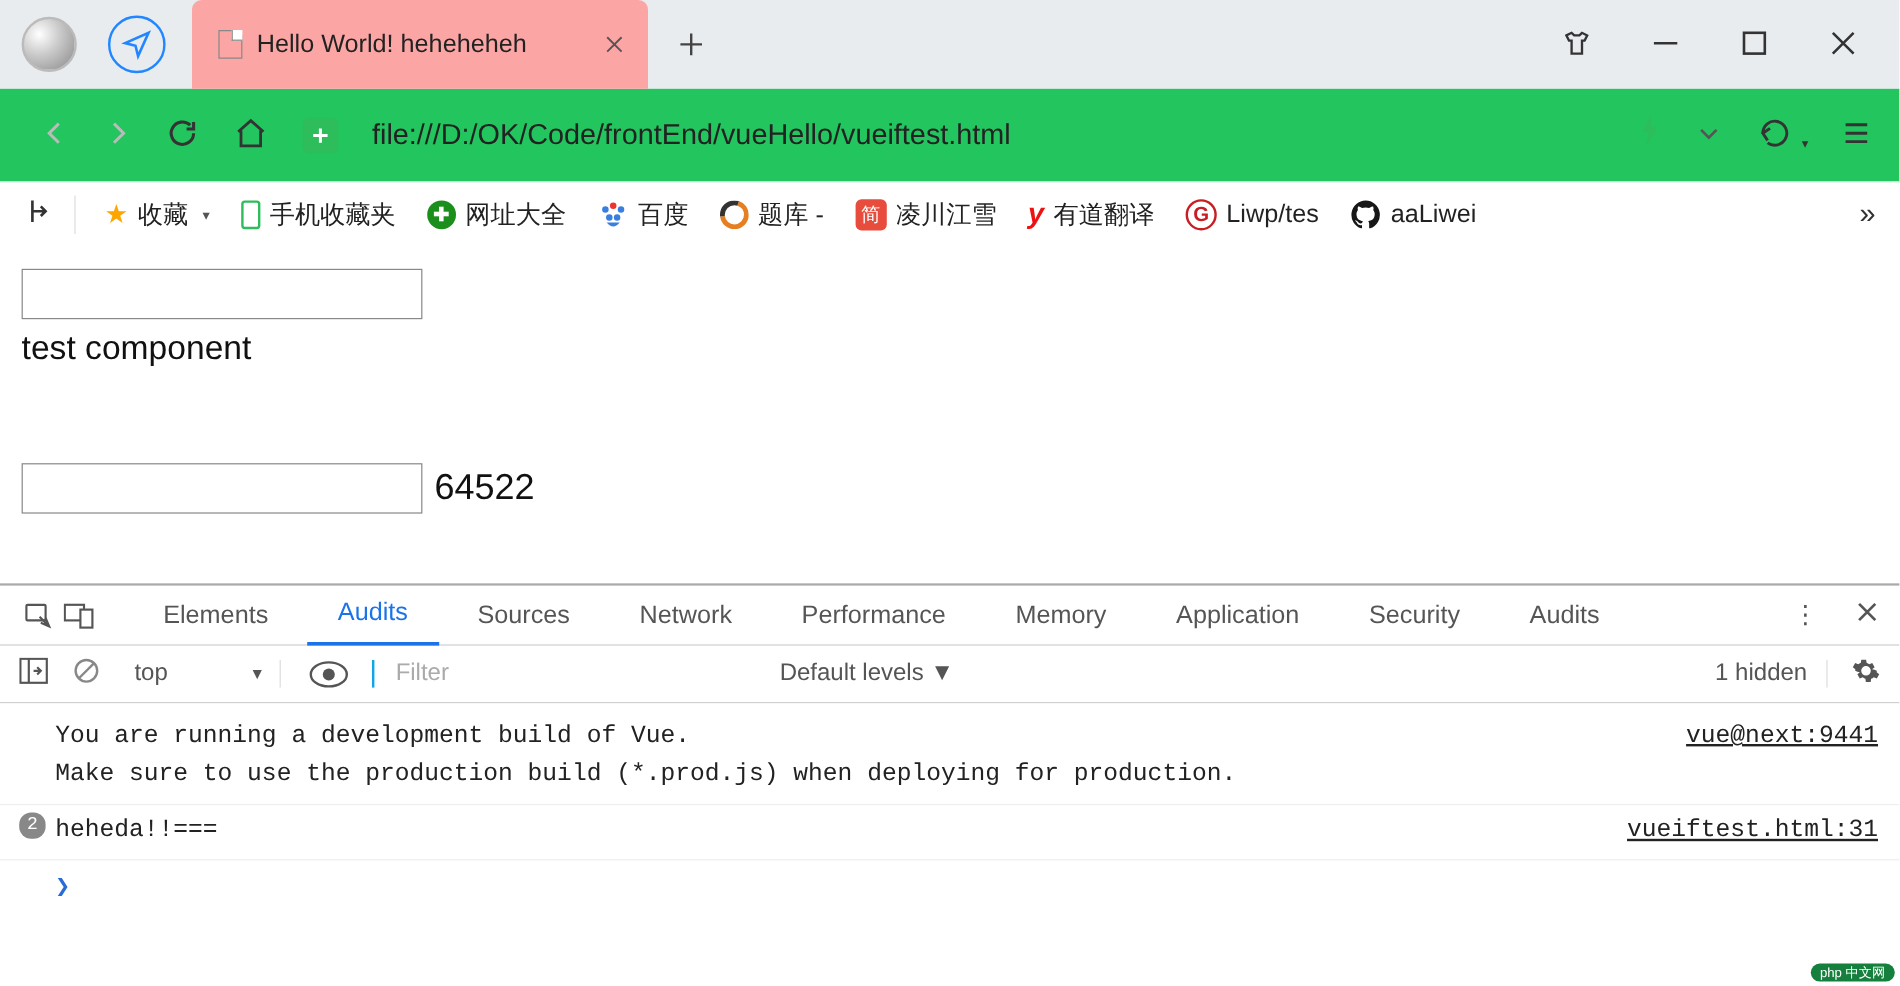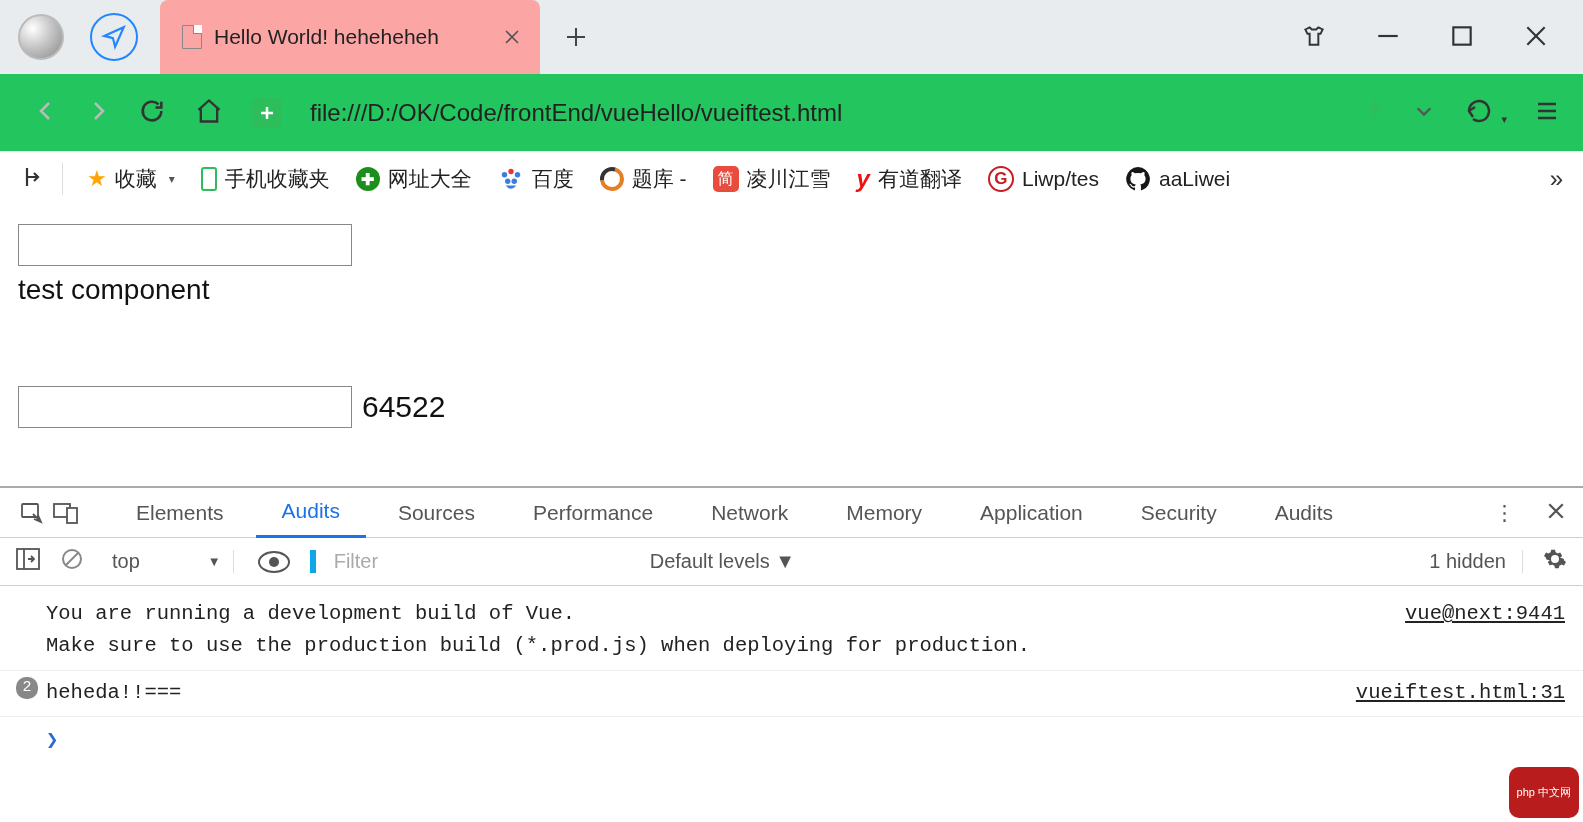--- a/index.html
+++ b/index.html
@@ -53,35 +53,35 @@
   .dt-tabs { height: 50px; border-bottom: 1px solid #d0d0d0; display: flex; align-items: center; font-size: 21px; color: #555; padding: 0 18px; gap: 6px; }
   .dt-tabs .ticon { width: 28px; height: 28px; display:flex;align-items:center;justify-content:center; }
   .dt-tab { padding: 0 26px; height: 50px; display: flex; align-items: center; cursor: default; }
   .dt-tab.active { color: #1a73e8; border-bottom: 3px solid #1a73e8; }
   .dt-right { margin-left: auto; display: flex; align-items: center; gap: 30px; color: #555; }
 
   .dt-toolbar { height: 48px; border-bottom: 1px solid #d0d0d0; display: flex; align-items: center; padding: 0 16px; gap: 20px; font-size: 20px; color: #555; }
   .ctx-select { display: flex; align-items: center; gap: 68px; border-right: 1px solid #ddd; padding-right: 12px; margin-right: 4px; margin-left: 8px;}
   .eye { width: 32px; height: 22px; border: 2px solid #555; border-radius: 50%; position: relative; }
   .eye::after { content: ""; position: absolute; width: 10px; height: 10px; background: #555; border-radius: 50%; top: 4px; left: 9px; }
-  .filter-box { border-left: 6px solid #0ea5e9; padding-left: 18px; color: #aaa; flex: 0 0 320px; }
+  .filter-box { border-left: 2px solid #0ea5e9; padding-left: 18px; color: #aaa; flex: 0 0 320px; }
   .levels { color: #555; }
   .hidden-lbl { margin-left: auto; border-right: 1px solid #ddd; padding-right: 16px; }
   .gear { width: 24px; height: 24px; }
 
   .console-out { font-family: Consolas, "Courier New", monospace; font-size: 20.5px; padding: 10px 18px 6px 46px; line-height: 1.55; color: #222; position: relative; }
   .src-link { float: right; text-decoration: underline; text-underline-offset: 2px; color: #222; }
   .log-row { position: relative; padding: 2px 0; }
   .log-count { position: absolute; left: -30px; top: 2px; background: #888; color: #fff; border-radius: 10px; width: 22px; height: 22px; font-size: 15px; display:flex;align-items:center;justify-content:center; }
   .log-row.counted .src-link { color: #222; }
   .hr { border-top: 1px solid #eee; margin: 6px -18px 4px -46px; }
   .prompt { color: #2a6cd6; font-weight: bold; padding-top: 4px; }
 
   
-  .wm { position: absolute; right: 4px; bottom: 4px; background: #b91c1c; color: #fff; font-size: 11px; padding: 18px 8px; border-radius: 10px; font-family: Arial; margin-left: 12px; }
+  .wm { position: absolute; right: 4px; bottom: 4px; background: #15803d; color: #fff; font-size: 11px; padding: 0 8px; border-radius: 10px; font-family: Arial; margin-left: 12px; }
 
   
   .page-area::-webkit-scrollbar { width: 18px; }
   .page-area::-webkit-scrollbar-thumb { background: #c8c8c8; }
   .page-area::-webkit-scrollbar-track { background: #f3f3f3; }
 </style>
 </head>
 <body>
 
 <div class="tab-strip">
@@ -268,24 +268,24 @@
     <div class="dt-tab">
         <span>Elements</span>
       </div>
     <div class="dt-tab active">
         <span>Audits</span>
       </div>
     <div class="dt-tab">
         <span>Sources</span>
       </div>
     <div class="dt-tab">
+        <span>Network</span>
+      </div>
+    <div class="dt-tab">
         <span>Performance</span>
-      </div>
-    <div class="dt-tab">
-        <span>Network</span>
       </div>
     <div class="dt-tab">
         <span>Memory</span>
       </div>
     <div class="dt-tab">
         <span>Application</span>
       </div>
     <div class="dt-tab">
         <span>Security</span>
       </div>

